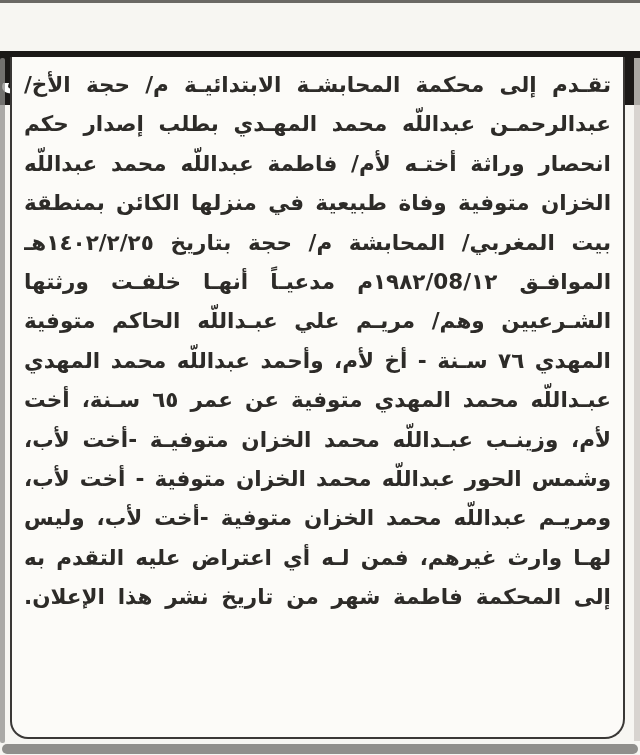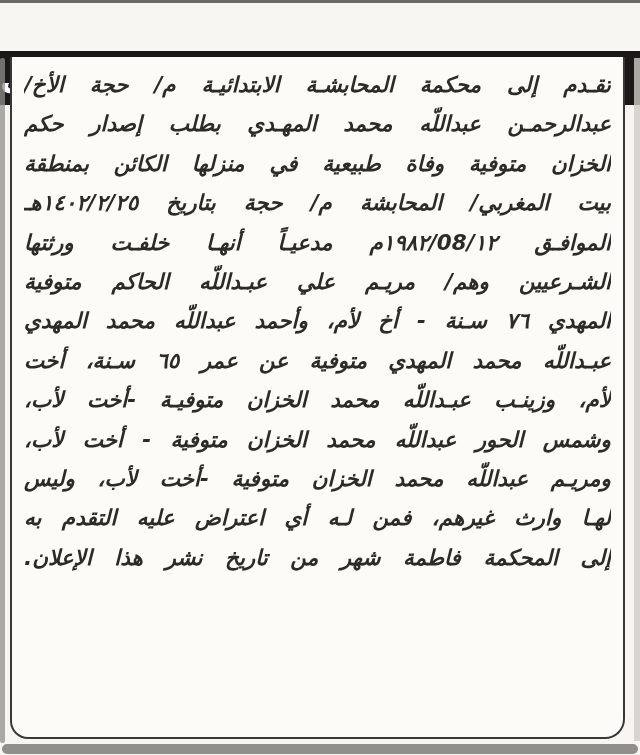--- a/index.html
+++ b/index.html
@@ -44,21 +44,20 @@
   .body-box{
     position:absolute;
     top:57px;left:10px;right:15px;bottom:16px;
     background:var(--body-bg);
     border:2px solid var(--border);
     border-top:none;
     border-radius:0 0 20px 18px;
     padding:8px 12px 4px 12px;
     box-sizing:border-box;
     direction:rtl;
-    font-style:italic;
   }
   .line{
     height:39.4px;
     line-height:39.4px;
     font-size:21.5px;
     font-weight:bold;
     color:var(--body-text);
     text-align:justify;
     text-align-last:justify;
     text-justify:inter-word;
@@ -88,20 +87,21 @@
 <div class="page">
   <div class="top-rule"></div>
 
   <div class="header">
     <span class="title">إعلان قضائي</span>
   </div>
 
   <div class="body-box">
     <div class="line">تقـدم إلى محكمة المحابشـة الابتدائيـة م/ حجة الأخ/</div>
     <div class="line">عبدالرحمـن عبداللّه محمد المهـدي بطلب إصدار حكم</div>
+    <div class="line">انحصار وراثة أختـه لأم/ فاطمة عبداللّه محمد عبداللّه</div>
     <div class="line">الخزان متوفية وفاة طبيعية في منزلها الكائن بمنطقة</div>
     <div class="line">بيت المغربي/ المحابشة م/ حجة بتاريخ ١٤٠٢/٢/٢٥هـ</div>
     <div class="line">الموافـق ١٩٨٢/08/١٢م مدعيـاً أنهـا خلفـت ورثتها</div>
     <div class="line">الشـرعيين وهم/ مريـم علي عبـداللّه الحاكم متوفية</div>
     <div class="line">المهدي ٧٦ سـنة - أخ لأم، وأحمد عبداللّه محمد المهدي</div>
     <div class="line">عبـداللّه محمد المهدي متوفية عن عمر ٦٥ سـنة، أخت</div>
     <div class="line">لأم، وزينـب عبـداللّه محمد الخزان متوفيـة -أخت لأب،</div>
     <div class="line">وشمس الحور عبداللّه محمد الخزان متوفية - أخت لأب،</div>
     <div class="line">ومريـم عبداللّه محمد الخزان متوفية -أخت لأب، وليس</div>
     <div class="line">لهـا وارث غيرهم، فمن لـه أي اعتراض عليه التقدم به</div>

